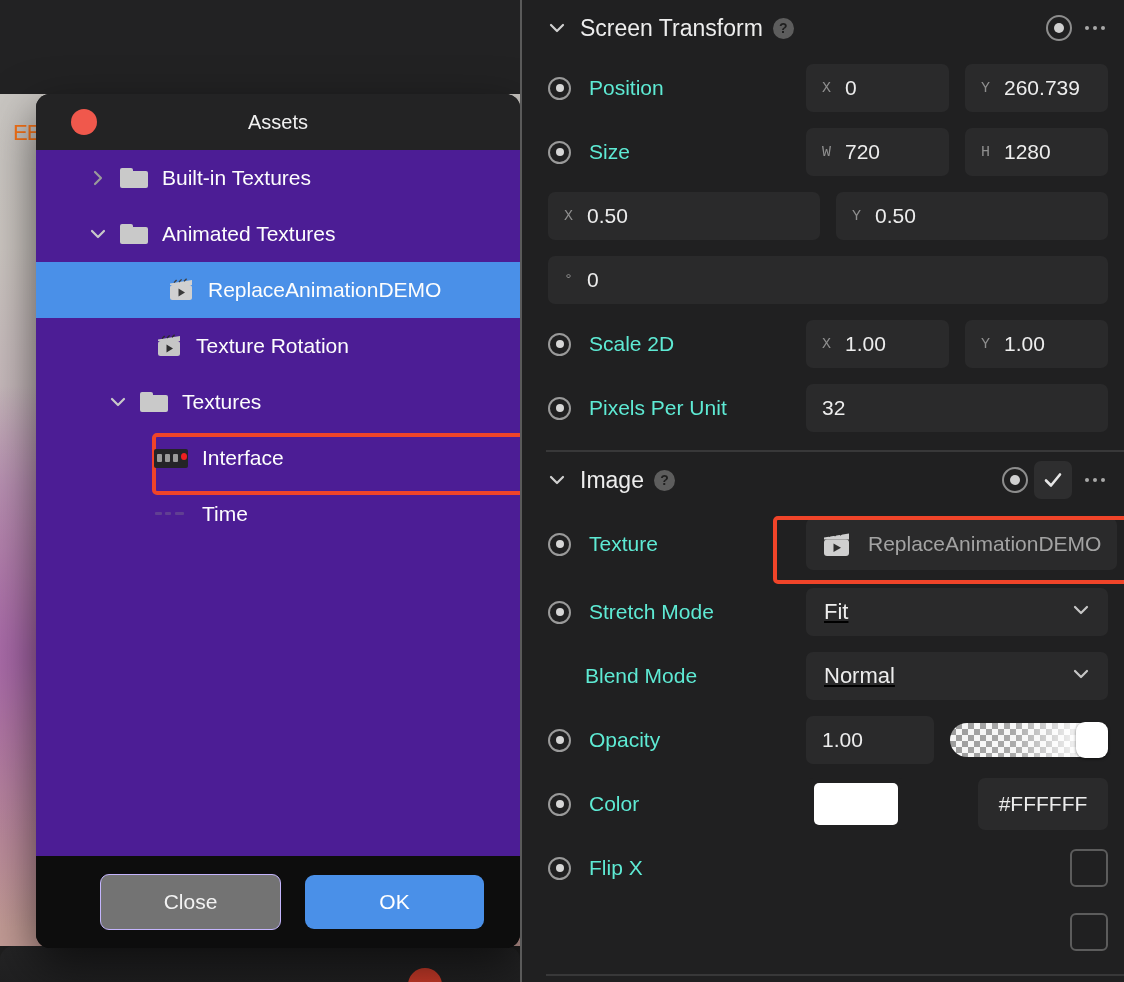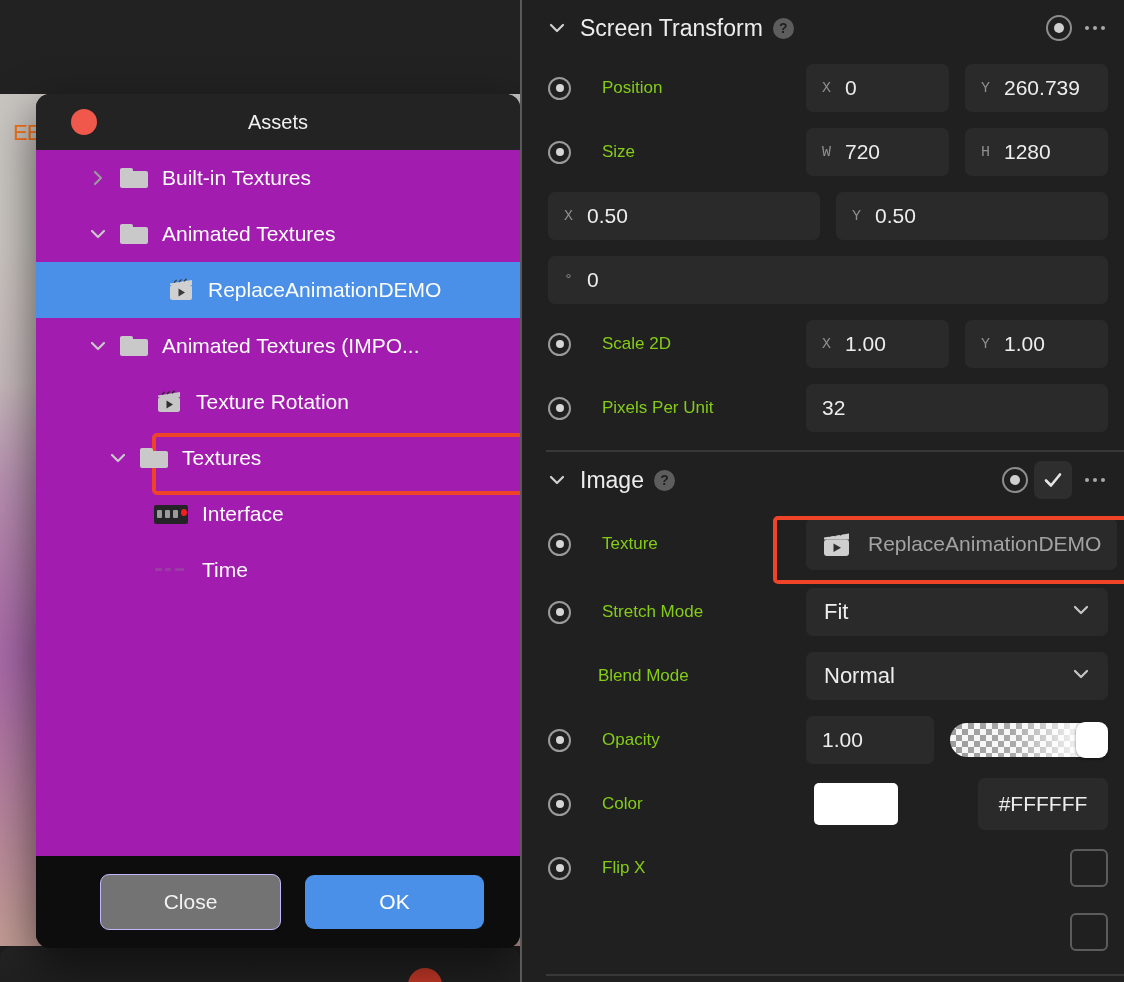--- a/index.html
+++ b/index.html
@@ -47,21 +47,21 @@
   .dlg-titlebar{
     height:56px;background:#232324;position:relative;
     display:flex;align-items:center;justify-content:center;
   }
   .dlg-close-dot{
     position:absolute;left:35px;top:50%;transform:translateY(-50%);
     width:26px;height:26px;border-radius:50%;background:#f0584c;
   }
   .dlg-title{color:#f0f0f0;font-size:20px;font-weight:400;}
 
-  .dlg-body{height:706px;position:relative;background:#a21caf;}
+  .dlg-body{height:706px;position:relative;background:#4c1d95;}
 
   .tree-row{
     height:56px;display:flex;align-items:center;position:relative;
     color:#fdfdfd;font-size:21px;
   }
   .tree-row.selected{background:#4a90e8;}
   .tw-caret{width:44px;display:flex;align-items:center;justify-content:center;flex:none;}
   .tw-caret svg{display:block;}
   .ic-folder{flex:none;width:30px;height:24px;margin-right:12px;position:relative;}
   .ic-folder:before{
@@ -131,41 +131,41 @@
   .dots3 i{width:4px;height:4px;border-radius:50%;background:#a8a8a8;display:block;}
 
   .prow{display:flex;align-items:center;height:64px;padding-left:26px;}
   .prow-lbl{display:flex;align-items:center;width:258px;flex:none;}
   .prop-dot{
     width:19px;height:19px;border-radius:50%;border:2px solid #9a9a9a;flex:none;
     display:flex;align-items:center;justify-content:center;margin-right:18px;
   }
   .prop-dot i{width:8px;height:8px;border-radius:50%;background:#d6d6d6;display:block;}
   .prop-dot.blank{border:none;}
-  .prop-name{color:#84cc16;font-size:17px;white-space:nowrap;margin-left:13px;}
+  .prop-name{color:#5eead4;font-size:21px;white-space:nowrap;}
   .fields{display:flex;gap:16px;flex:1;padding-right:18px;}
   .field{
     flex:1;height:48px;background:#2a2a2b;border-radius:7px;
     display:flex;align-items:center;padding:0 16px;gap:14px;
   }
   .f-ax{color:#8e8e8e;font-size:15px;font-family:"Liberation Mono","DejaVu Sans Mono",monospace;}
   .f-val{color:#ededed;font-size:21px;}
   .field.wide{flex:1;}
 
   .sep{height:2px;background:#383839;margin:10px 0 0 24px;}
 
   .tex-field{
     flex:1;height:52px;background:#2a2a2b;border-radius:7px;
     display:flex;align-items:center;padding:0 16px;gap:16px;margin-right:18px;
   }
   .tex-name{color:#a3a3a3;font-size:21px;}
 
   .sel-field{
     flex:1;height:48px;background:#2a2a2b;border-radius:7px;
-    display:flex;align-items:center;padding:0 18px;margin-right:18px;position:relative;
+    display:flex;align-items:center;padding:0 18px;margin-right:18px;position:relative;text-decoration:underline;
   }
   .sel-val{color:#ededed;font-size:22px;}
   .sel-caret{position:absolute;right:18px;top:50%;transform:translateY(-50%);}
 
   .op-num{
     width:96px;flex:none;height:48px;background:#2a2a2b;border-radius:7px;
     display:flex;align-items:center;padding:0 16px;
   }
   .slider{
     flex:1;height:34px;margin-left:16px;margin-right:18px;position:relative;
@@ -248,29 +248,20 @@
           <path d="M2 6.5 L24 3 L24 8 L2 8 Z" fill="#d0d0d0"></path>
           <path d="M6 5.6 L8.6 3.0 M11 5.0 L13.6 2.4 M16 4.3 L18.6 1.8" stroke="#3f3f3f" stroke-width="1.3"></path>
           <rect x="2" y="8" width="22" height="15" rx="2.5" fill="#d0d0d0"></rect>
           <path d="M10.5 11.5 L17 15.5 L10.5 19.5 Z" fill="#3a3a3a"></path>
         </svg>
       </span>
       <span class="tree-label">ReplaceAnimationDEMO</span>
     </div>
     <div class="hl-box" style="left:116px;top:283px;width:372px;height:54px"></div>
 
-    <div class="tree-row" style="padding-left:40px">
-      <span class="tw-caret">
-        <svg width="18" height="18" viewBox="0 0 18 18">
-            <path d="M3 6 L9 12 L15 6" fill="none" stroke="#c9c9c9" stroke-width="2.2" stroke-linecap="round" stroke-linejoin="round"></path>
-          </svg>
-      </span>
-      <span class="ic-folder"></span>
-      <span class="tree-label">Animated Textures (IMPO...</span>
-    </div>
 
     <div class="tree-row" style="padding-left:120px">
       <span class="ic-clap">
         <svg width="26" height="25" viewBox="0 0 26 25">
           <path d="M2 6.5 L24 3 L24 8 L2 8 Z" fill="#c6c6c6"></path>
           <path d="M6 5.6 L8.6 3.0 M11 5.0 L13.6 2.4 M16 4.3 L18.6 1.8" stroke="#2a2a2a" stroke-width="1.3"></path>
           <rect x="2" y="8" width="22" height="15" rx="2.5" fill="#c6c6c6"></rect>
           <path d="M10.5 11.5 L17 15.5 L10.5 19.5 Z" fill="#2e2e2e"></path>
         </svg>
       </span>

